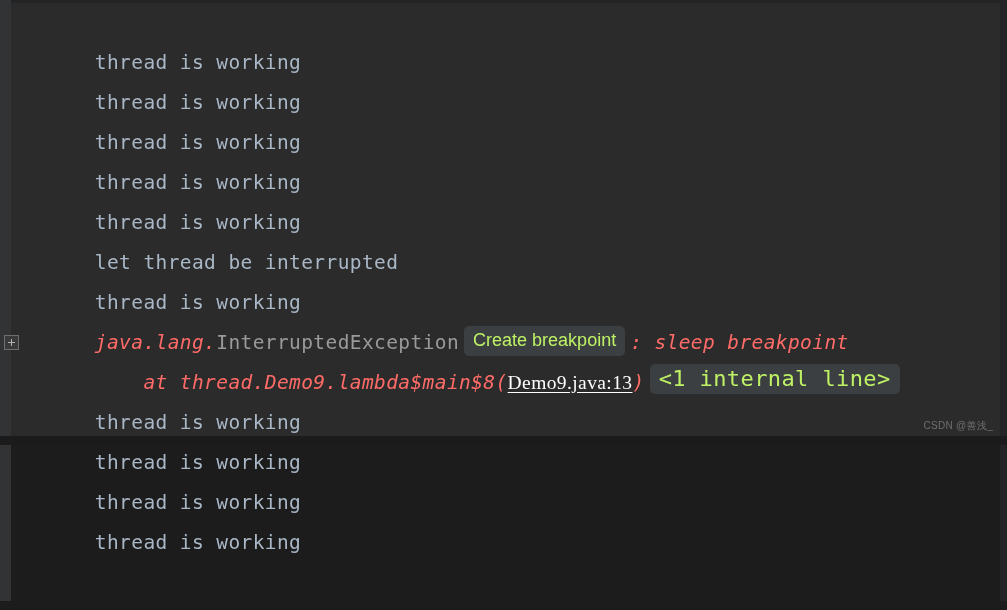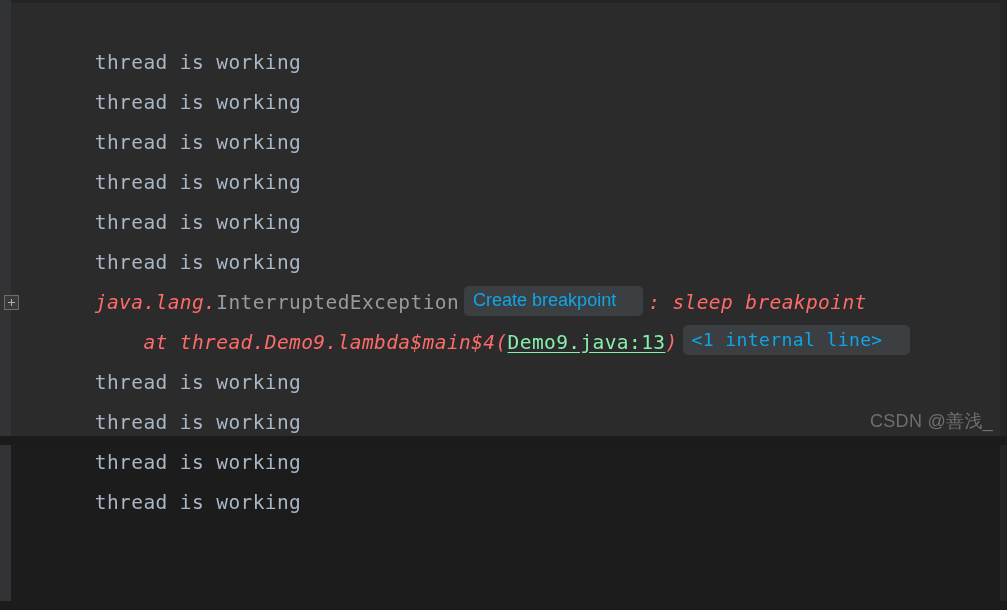--- a/index.html
+++ b/index.html
@@ -74,44 +74,45 @@
   }
 
   
   .t-normal   { color: #a9b7c6; }
   .t-error    { color: #ff6b68; font-style: italic; }
   .t-link-gray{
     color: #9a9a9a;
     text-underline-offset: 3px;
   }
   .t-link-blue{
-    color: #86efac;
+    color: #ffffff;
     text-decoration: underline;
     text-underline-offset: 3px;
+    font-family: Liberation Serif, serif;
   }
 
   
   .badge {
     display: inline-block;
     background: #3c3f41;
-    color: #0ea5e9;
+    color: #bef264;
     border-radius: 5px;
-    padding: 1px 27px 2px 9px;
+    padding: 1px 9px 2px 9px;
     margin: 0 5px;
     line-height: 27px;
     vertical-align: 3px;
   }
   .badge-sans {
     font-family: "Liberation Sans", sans-serif;
     font-size: 18px;
     letter-spacing: 0;
   }
   .badge-mono {
     font-family: "DejaVu Sans Mono", monospace;
-    font-size: 18px;
+    font-size: 22px;
     letter-spacing: 0.4px;
   }
 
   
   .expand-icon {
     position: absolute;
     left: 4px;
     top: 12px;
     width: 15px;
     height: 15px;
@@ -133,21 +134,21 @@
     left: 6px; top: 3px;
     width: 1px; height: 7px;
   }
 
   
   .watermark {
     position: absolute;
     right: 14px;
     bottom: 12px;
     font-family: "Liberation Sans", sans-serif;
-    font-size: 18px;
+    font-size: 10px;
     color: #6f6f6f;
     letter-spacing: 0.3px;
     white-space: pre;
   }
 </style>
 </head>
 <body>
 
 <div id="console">
 
@@ -170,32 +171,35 @@
     </div>
 
     <div class="line">
       <span class="t-normal">thread is working</span>
     </div>
 
     <div class="line">
       <span class="t-normal">thread is working</span>
     </div>
 
+    <div class="line">
+      <span class="t-normal">let thread be interrupted</span>
+    </div>
 
     <div class="line">
       <span class="t-normal">thread is working</span>
     </div>
 
     <div class="line">
       <span class="t-error">java.lang.</span><span class="t-link-gray">InterruptedException</span><span class="badge badge-sans">Create breakpoint</span><span class="t-error">:</span><span class="t-error"> </span><span class="t-error">sleep breakpoint</span>
     </div>
 
 
     <div class="line">
-      <span class="expand-icon"></span><span class="t-error">    at thread.Demo9.lambda$main$4(</span><span class="t-link-blue">Demo9.java:13</span><span class="t-error">)</span><span class="badge badge-mono">&lt;1 internal line&gt;</span>
+      <span class="expand-icon"></span><span class="t-error">    at thread.Demo9.lambda$main$8(</span><span class="t-link-blue">Demo9.java:13</span><span class="t-error">)</span><span class="badge badge-mono">&lt;1 internal line&gt;</span>
     </div>
 
     <div class="line">
       <span class="t-normal">thread is working</span>
     </div>
 
     <div class="line">
       <span class="t-normal">thread is working</span>
     </div>
 

